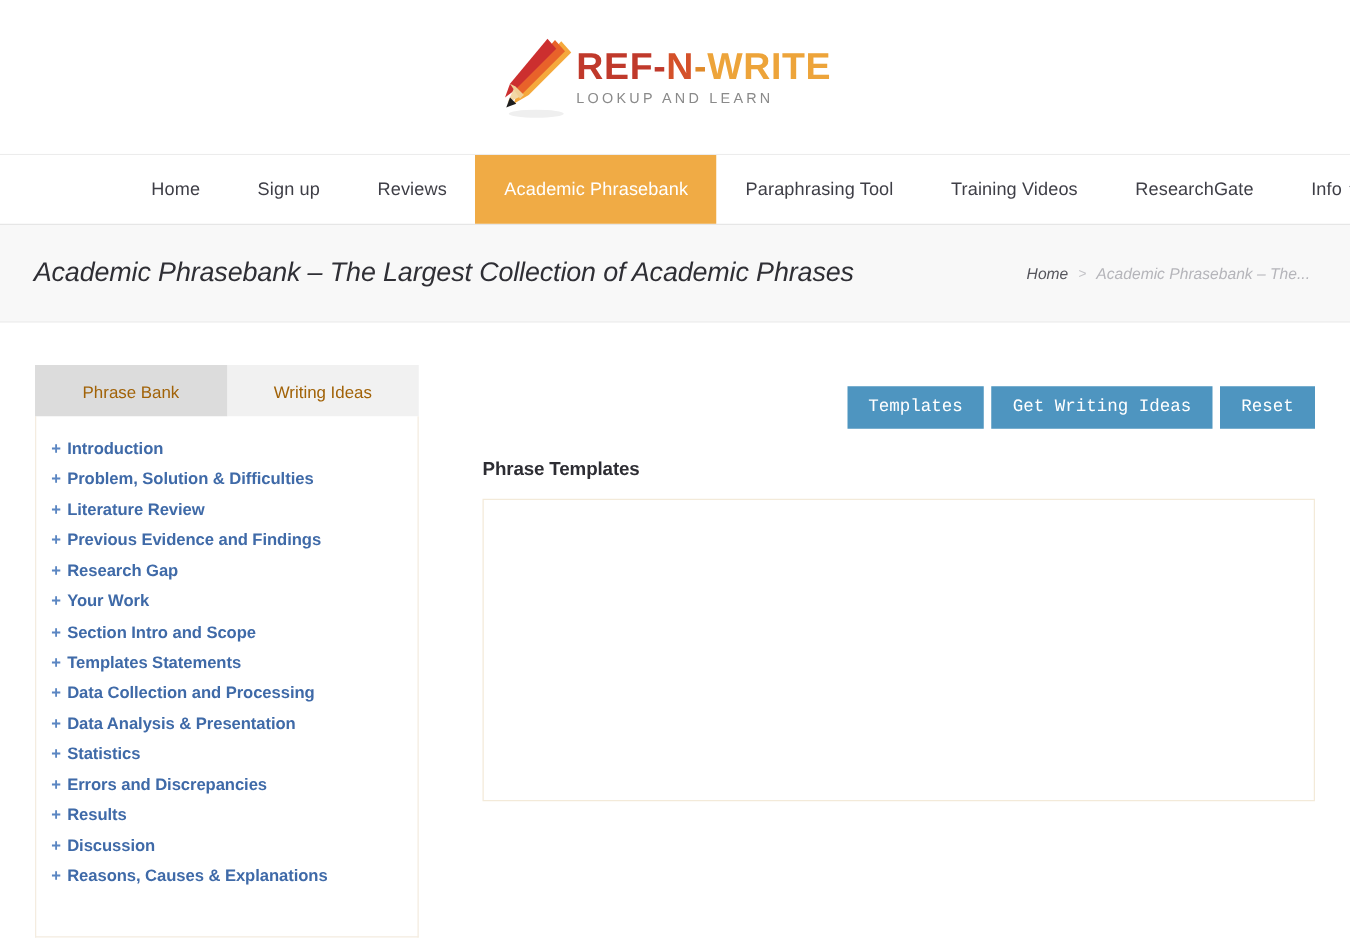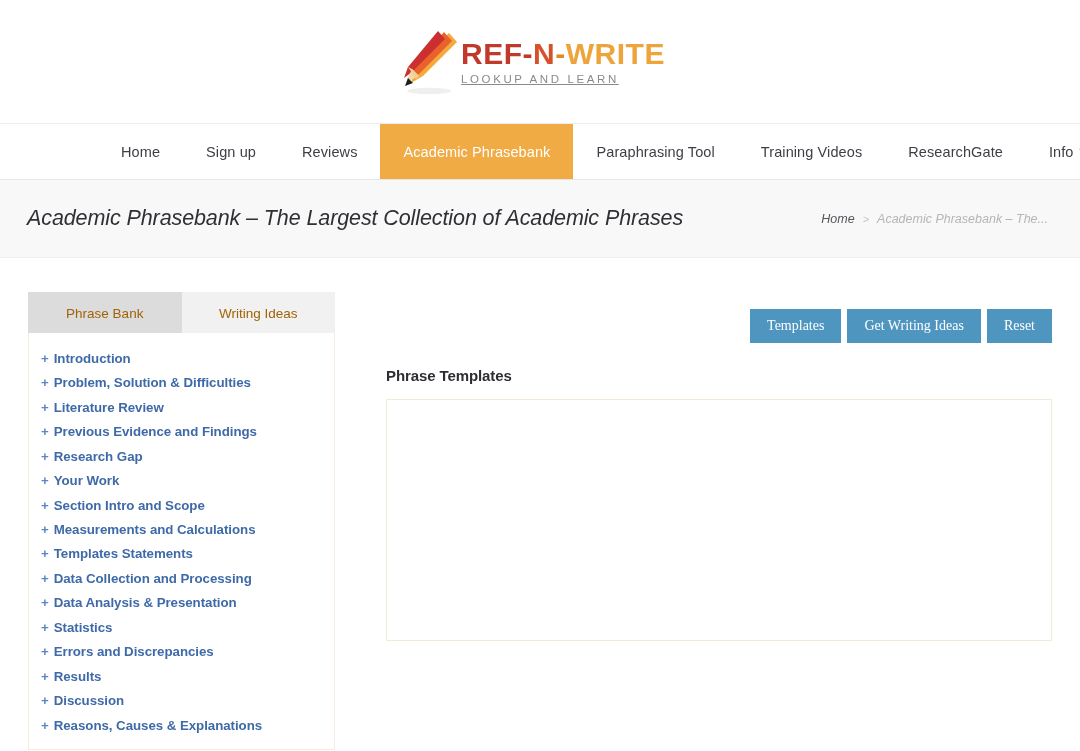--- a/index.html
+++ b/index.html
@@ -39,21 +39,20 @@
   #logo-title .dash { color: #c0392b; }
   #logo-title .n { color: #d4512a; }
   #logo-title .dash2 { color: #e08a2a; }
   #logo-title .write { color: #eda43a; }
   #logo-sub {
     font-size: 11.5px;
     color: #8a8a8a;
     letter-spacing: 2.6px;
     margin-top: 3px;
     font-weight: normal;
-    text-decoration: underline;
   }
 
   
   #nav-bar {
     height: 57px;
     background: #ffffff;
     border-top: 1px solid #ececec;
     border-bottom: 1px solid #e6e6e6;
     display: flex;
     align-items: stretch;
@@ -201,21 +200,21 @@
   #button-row {
     display: flex;
     justify-content: flex-end;
     gap: 6px;
     margin-top: 17px;
   }
   .act-btn {
     background: #4e95c0;
     color: #ffffff;
     border: none;
-    font-family: Liberation Serif, serif;
+    font-family: Liberation Mono, monospace;
     font-size: 14px;
     padding: 0 17px;
     height: 34px;
     line-height: 34px;
     cursor: pointer;
     white-space: nowrap;
   }
 
   #templates-heading {
     margin-top: 24px;
@@ -301,21 +300,20 @@
         </div>
     </div>
     <div id="side-panel">
       <a class="side-link"><span class="plus">+</span><span>Introduction</span></a>
       <a class="side-link"><span class="plus">+</span><span>Problem, Solution &amp; Difficulties</span></a>
       <a class="side-link"><span class="plus">+</span><span>Literature Review</span></a>
       <a class="side-link"><span class="plus">+</span><span>Previous Evidence and Findings</span></a>
       <a class="side-link"><span class="plus">+</span><span>Research Gap</span></a>
       <a class="side-link"><span class="plus">+</span><span>Your Work</span></a>
       <a class="side-link"><span class="plus">+</span><span>Section Intro and Scope</span></a>
-      <a class="side-link"><span class="plus">+</span><span>Measurements and Calculations</span></a>
       <a class="side-link"><span class="plus">+</span><span>Templates Statements</span></a>
       <a class="side-link"><span class="plus">+</span><span>Data Collection and Processing</span></a>
       <a class="side-link"><span class="plus">+</span><span>Data Analysis &amp; Presentation</span></a>
       <a class="side-link"><span class="plus">+</span><span>Statistics</span></a>
       <a class="side-link"><span class="plus">+</span><span>Errors and Discrepancies</span></a>
       <a class="side-link"><span class="plus">+</span><span>Results</span></a>
       <a class="side-link"><span class="plus">+</span><span>Discussion</span></a>
       <a class="side-link"><span class="plus">+</span><span>Reasons, Causes &amp; Explanations</span></a>
 
     </div>

